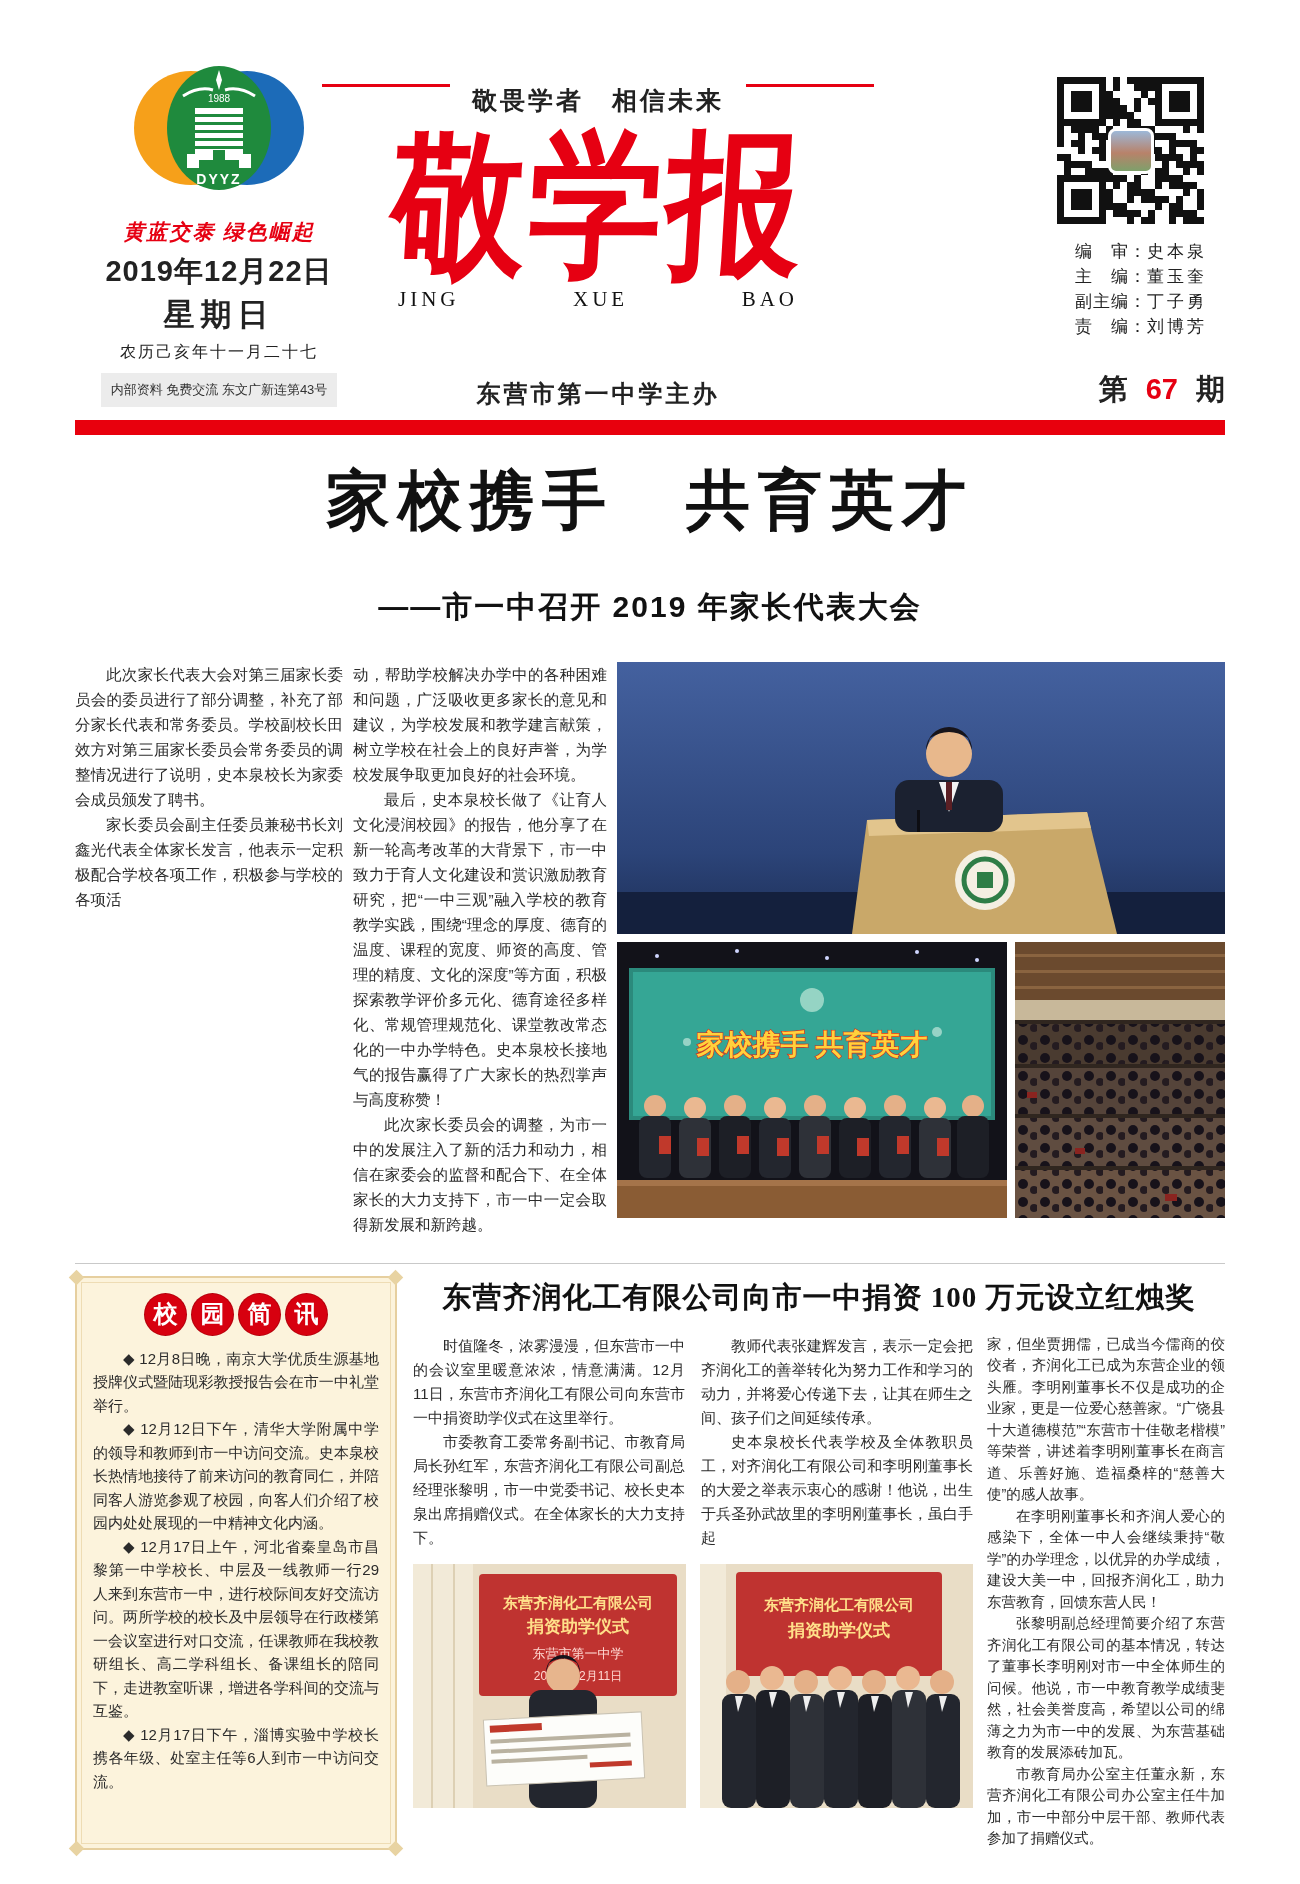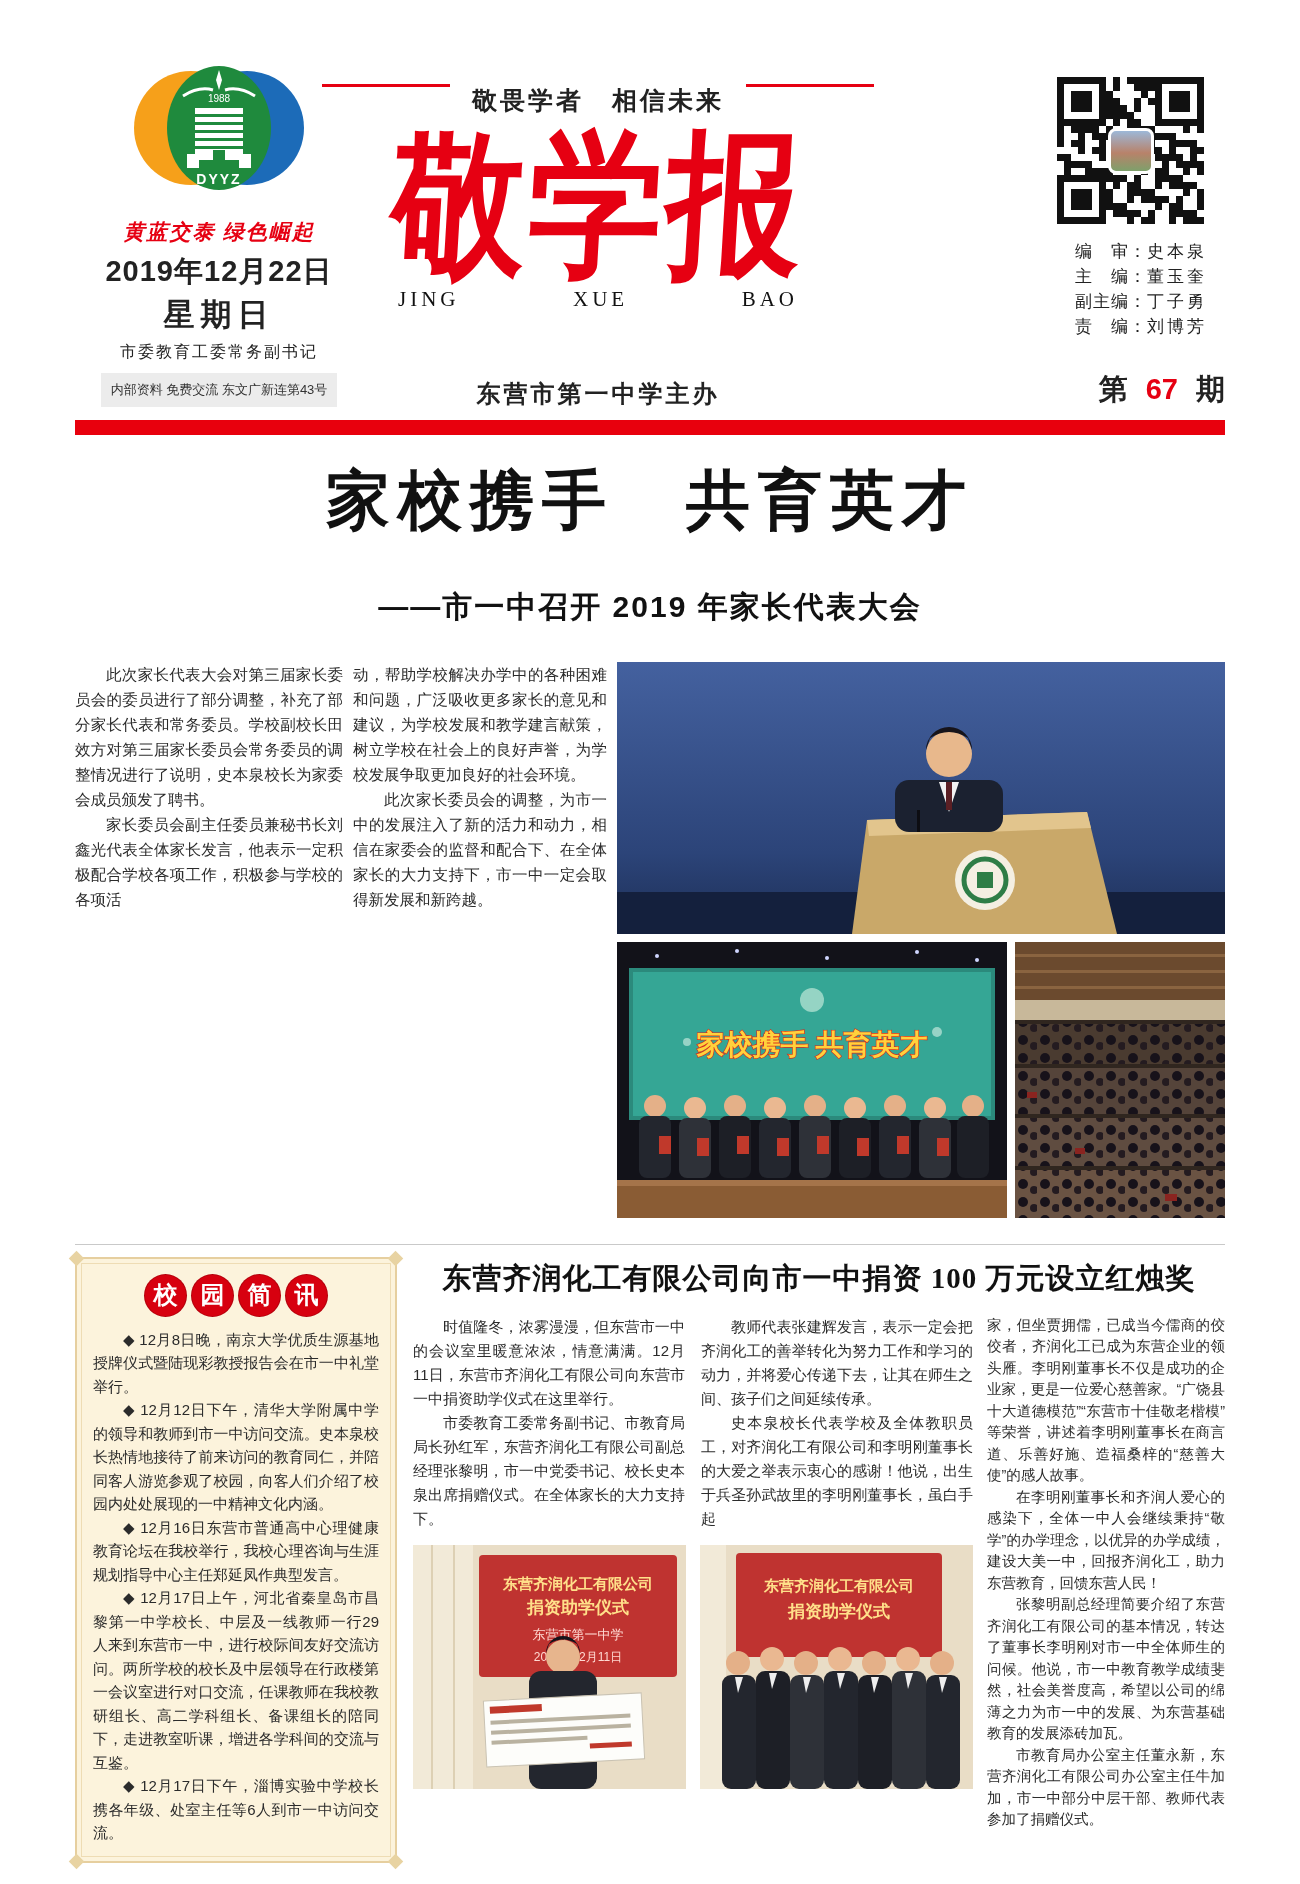--- a/index.html
+++ b/index.html
@@ -103,21 +103,21 @@
           <rect x="64" y="88" width="48" height="3" fill="#1F8A3D"></rect>
           <rect x="56" y="96" width="12" height="14" fill="#fff"></rect>
           <rect x="108" y="96" width="12" height="14" fill="#fff"></rect>
           <rect x="82" y="92" width="12" height="10" fill="#1F8A3D"></rect>
         </g>
         <text x="88" y="126" font-size="14" font-weight="bold" fill="#fff" text-anchor="middle" letter-spacing="2" font-family="Liberation Sans,sans-serif">DYYZ</text>
       </svg>
       <div class="motto">黄蓝交泰 绿色崛起</div>
       <div class="date-line">2019年12月22日</div>
       <div class="weekday-line">星期日</div>
-      <div class="lunar-line">市委教育工委常务副书记</div>
+      <div class="lunar-line">农历己亥年十一月二十七</div>
       <div class="info-box">内部资料  免费交流  东文广新连第43号</div>
     </div>
 
     <div class="mast-center">
       <div class="slogan-row">
         <div class="rline"></div>
         <div class="slogan-text">敬畏学者　相信未来</div>
         <div class="rline"></div>
       </div>
       <div class="paper-title">敬学报</div>
@@ -426,20 +426,21 @@
     <h1 class="lead-headline">家校携手　共育英才</h1>
     <div class="lead-subtitle">——市一中召开 2019 年家长代表大会</div>
 
     <div class="lead-body">
       <div class="lead-col c1">
         <p class="para">此次家长代表大会对第三届家长委员会的委员进行了部分调整，补充了部分家长代表和常务委员。学校副校长田效方对第三届家长委员会常务委员的调整情况进行了说明，史本泉校长为家委会成员颁发了聘书。</p>
         <p class="para">家长委员会副主任委员兼秘书长刘鑫光代表全体家长发言，他表示一定积极配合学校各项工作，积极参与学校的各项活</p>
       </div>
       <div class="lead-col c2">
         <p class="para noindent">动，帮助学校解决办学中的各种困难和问题，广泛吸收更多家长的意见和建议，为学校发展和教学建言献策，树立学校在社会上的良好声誉，为学校发展争取更加良好的社会环境。</p>
+        <p class="para">最后，史本泉校长做了《让育人文化浸润校园》的报告，他分享了在新一轮高考改革的大背景下，市一中致力于育人文化建设和赏识激励教育研究，把“一中三观”融入学校的教育教学实践，围绕“理念的厚度、德育的温度、课程的宽度、师资的高度、管理的精度、文化的深度”等方面，积极探索教学评价多元化、德育途径多样化、常规管理规范化、课堂教改常态化的一中办学特色。史本泉校长接地气的报告赢得了广大家长的热烈掌声与高度称赞！</p>
         <p class="para">此次家长委员会的调整，为市一中的发展注入了新的活力和动力，相信在家委会的监督和配合下、在全体家长的大力支持下，市一中一定会取得新发展和新跨越。</p>
       </div>
 
       <div class="lead-photos">
 
         <svg class="photo" width="608" height="272" viewBox="0 0 608 272">
           <defs>
             <linearGradient id="bgblue" x1="0" y1="0" x2="0" y2="1">
               <stop offset="0" stop-color="#44619f"></stop>
                 <stop offset="0.7" stop-color="#2c4479"></stop>
@@ -554,21 +555,20 @@
       <div class="corner br"></div>
       <div class="badge">
         <div class="bchar">校</div>
         <div class="bchar">园</div>
         <div class="bchar">简</div>
         <div class="bchar">讯</div>
       </div>
       <div class="briefs-text">
         <p class="para">◆ 12月8日晚，南京大学优质生源基地授牌仪式暨陆现彩教授报告会在市一中礼堂举行。</p>
         <p class="para">◆ 12月12日下午，清华大学附属中学的领导和教师到市一中访问交流。史本泉校长热情地接待了前来访问的教育同仁，并陪同客人游览参观了校园，向客人们介绍了校园内处处展现的一中精神文化内涵。</p>
-        <p class="para">◆ 12月16日东营市普通高中心理健康教育论坛在我校举行，我校心理咨询与生涯规划指导中心主任郑延凤作典型发言。</p>
         <p class="para">◆ 12月17日上午，河北省秦皇岛市昌黎第一中学校长、中层及一线教师一行29人来到东营市一中，进行校际间友好交流访问。两所学校的校长及中层领导在行政楼第一会议室进行对口交流，任课教师在我校教研组长、高二学科组长、备课组长的陪同下，走进教室听课，增进各学科间的交流与互鉴。</p>
         <p class="para">◆ 12月17日下午，淄博实验中学校长携各年级、处室主任等6人到市一中访问交流。</p>
       </div>
     </aside>
 
     <div class="bottom-article">
       <h2 class="donation-headline">东营齐润化工有限公司向市一中捐资 100 万元设立红烛奖</h2>
       <div class="donation-body">
         <div class="donation-left">
           <div class="donation-cols">

